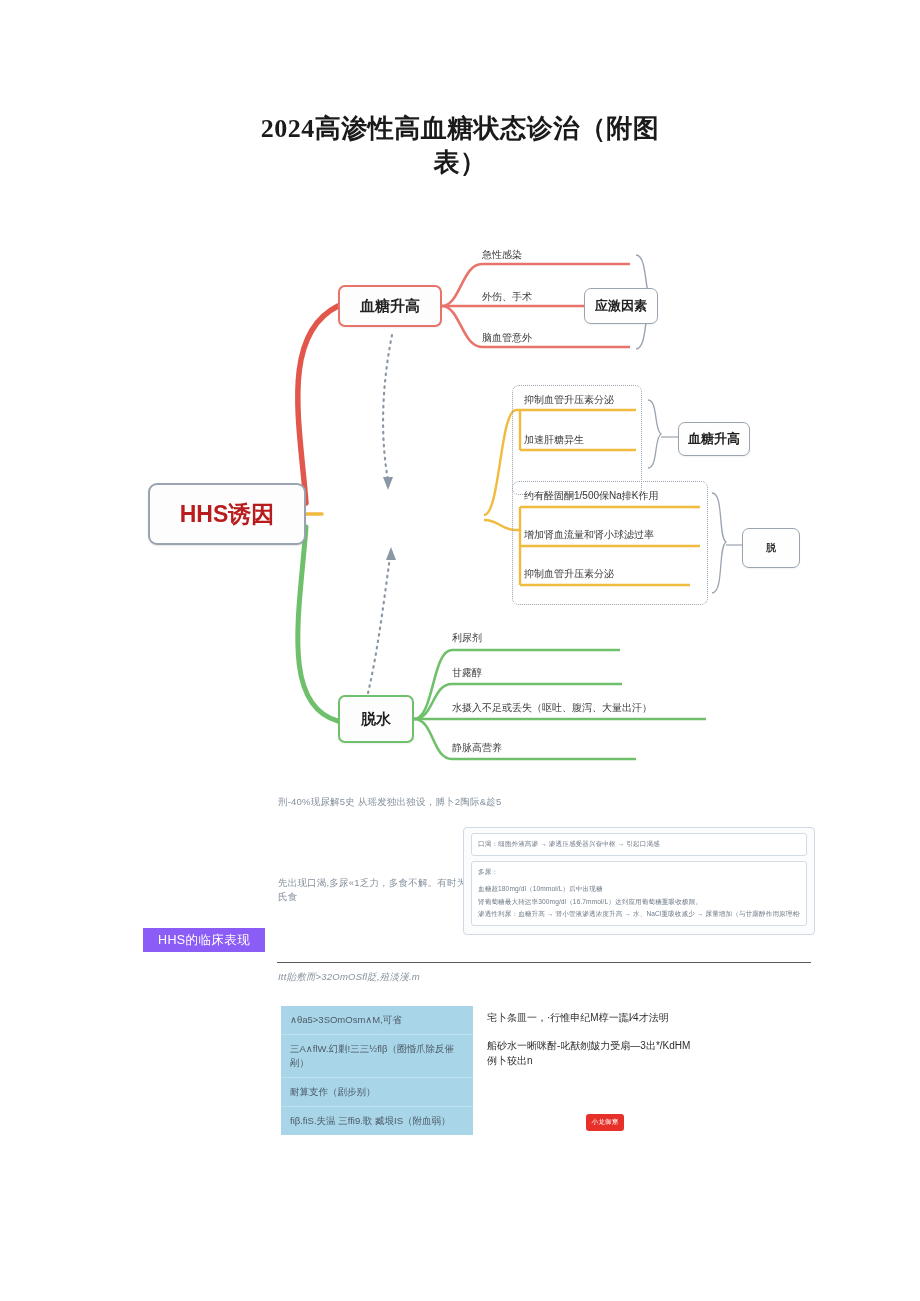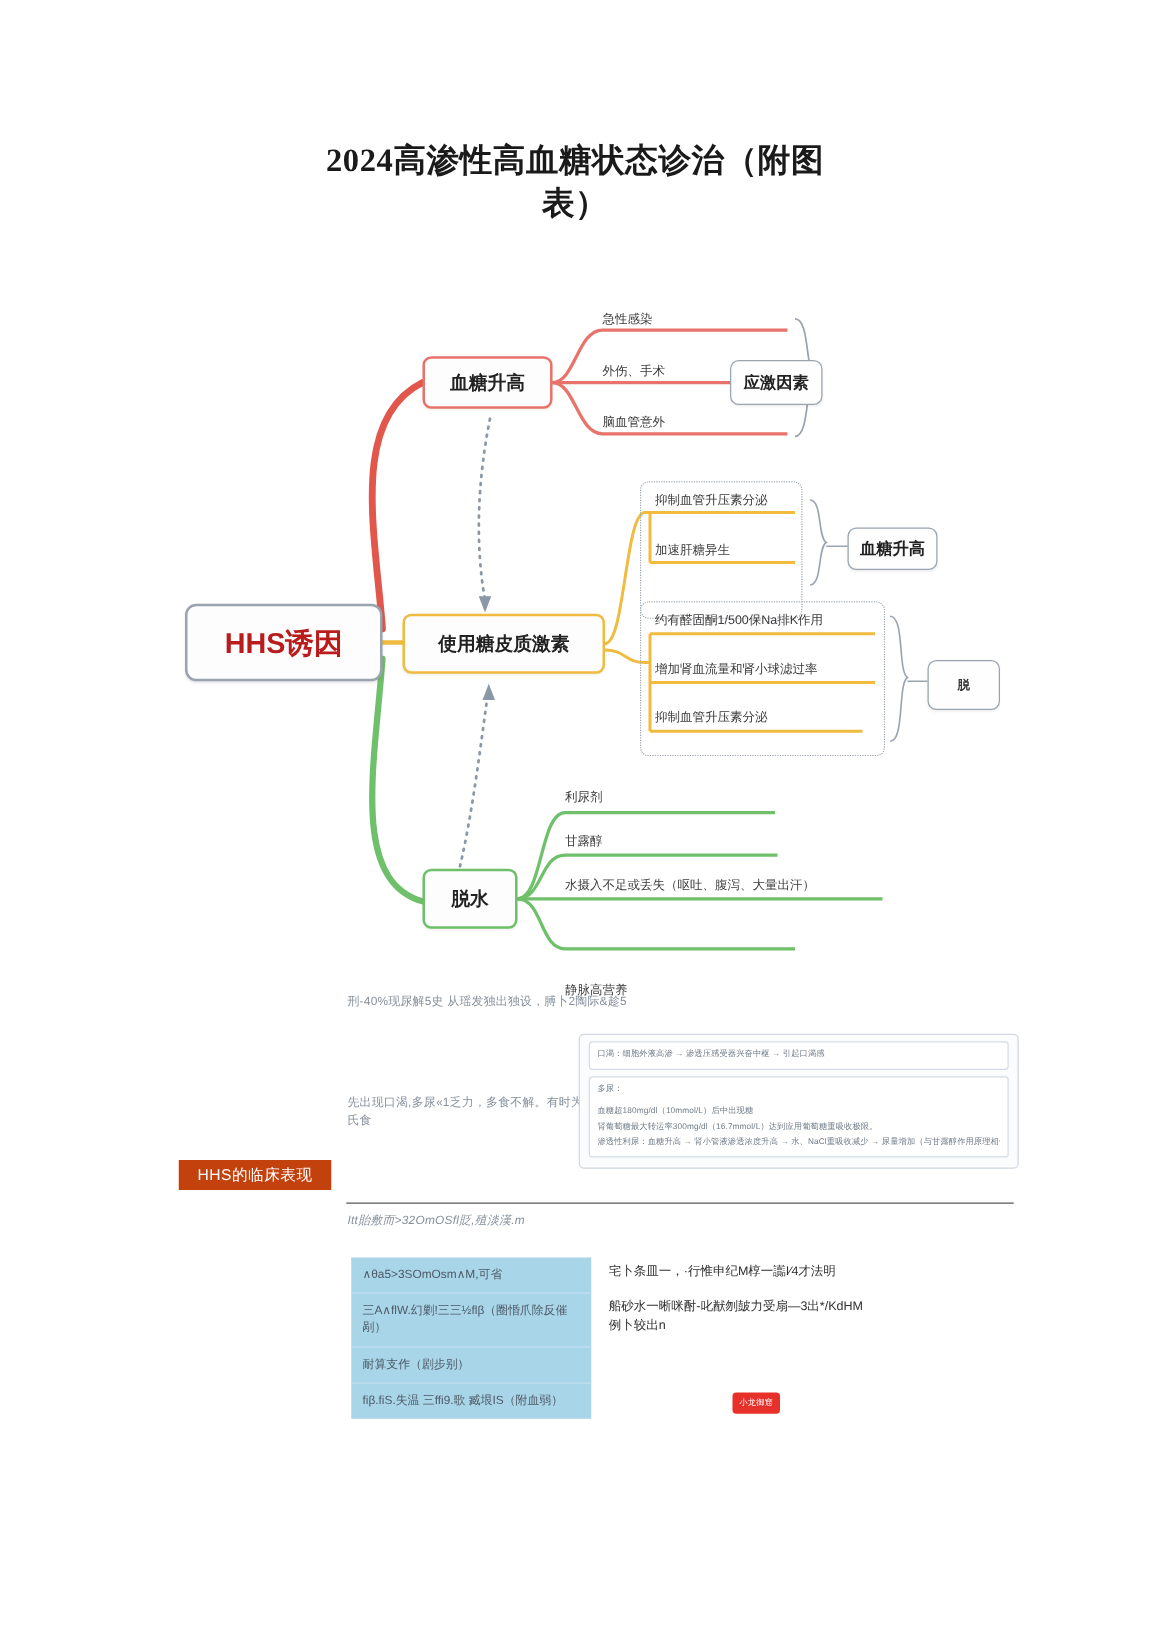--- a/index.html
+++ b/index.html
@@ -95,21 +95,21 @@
     font-size: 9.5px;
     line-height: 14px;
     letter-spacing: .2px;
     filter: blur(0.55px);
     opacity: .92;
   }
   #badge-clinical {
     position: absolute;
     left: 143px; top: 928px;
     width: 122px; height: 24px;
-    background: #c2410c;
+    background: #8b5cf6;
     color: #ffffff;
     font-size: 12.5px;
     display: flex; align-items: center; justify-content: center;
     letter-spacing: .4px;
   }
   #divider {
     position: absolute;
     left: 277px; top: 962px;
     width: 534px; height: 1px;
     background: #5a5a5a;
@@ -240,23 +240,20 @@
       <polygon points="391,322 386,335 396,335" fill="#8a97a5"></polygon>
     </svg>
 
     <div class="node node-root">
       <span>HHS诱因</span>
     </div>
 
     <div class="node node-l1 node-red">
       <span>血糖升高</span>
     </div>
-    <div class="node node-l1 node-amber">
-      <span>使用糖皮质激素</span>
-    </div>
     <div class="node node-l1 node-green">
       <span>脱水</span>
     </div>
 
     <div class="node node-out node-stress">
       <span>应激因素</span>
     </div>
     <div class="node node-out node-bg2">
       <span>血糖升高</span>
     </div>
@@ -273,21 +270,21 @@
     <div class="leaf" style="left:524px; top:208px;">加速肝糖异生</div>
 
     <div class="group-box" style="left:512px; top:256px; width:196px; height:124px;"></div>
     <div class="leaf" style="left:524px; top:264px;">约有醛固酮1/500保Na排K作用</div>
     <div class="leaf" style="left:524px; top:303px;">增加肾血流量和肾小球滤过率</div>
     <div class="leaf" style="left:524px; top:342px;">抑制血管升压素分泌</div>
 
     <div class="leaf" style="left:452px; top:406px;">利尿剂</div>
     <div class="leaf" style="left:452px; top:441px;">甘露醇</div>
     <div class="leaf" style="left:452px; top:476px;">水摄入不足或丢失（呕吐、腹泻、大量出汗）</div>
-    <div class="leaf" style="left:452px; top:516px;margin-top:44px;">静脉高营养</div>
+    <div class="leaf" style="left:452px; top:516px;">静脉高营养</div>
   </div>
 
   <div class="blur-text" style="left:278px; top:795px; width:290px;">刑-40%现尿解5史 从瑶发独出独设，膊卜2陶际&amp;趁5</div>
 
   <div class="blur-text" style="left:278px; top:876px; width:190px;">先出现口渴,多尿«1乏力，多食不解。有时为氏食</div>
 
   <div id="badge-clinical">HHS的临床表现</div>
 
   <div id="divider"></div>
 

